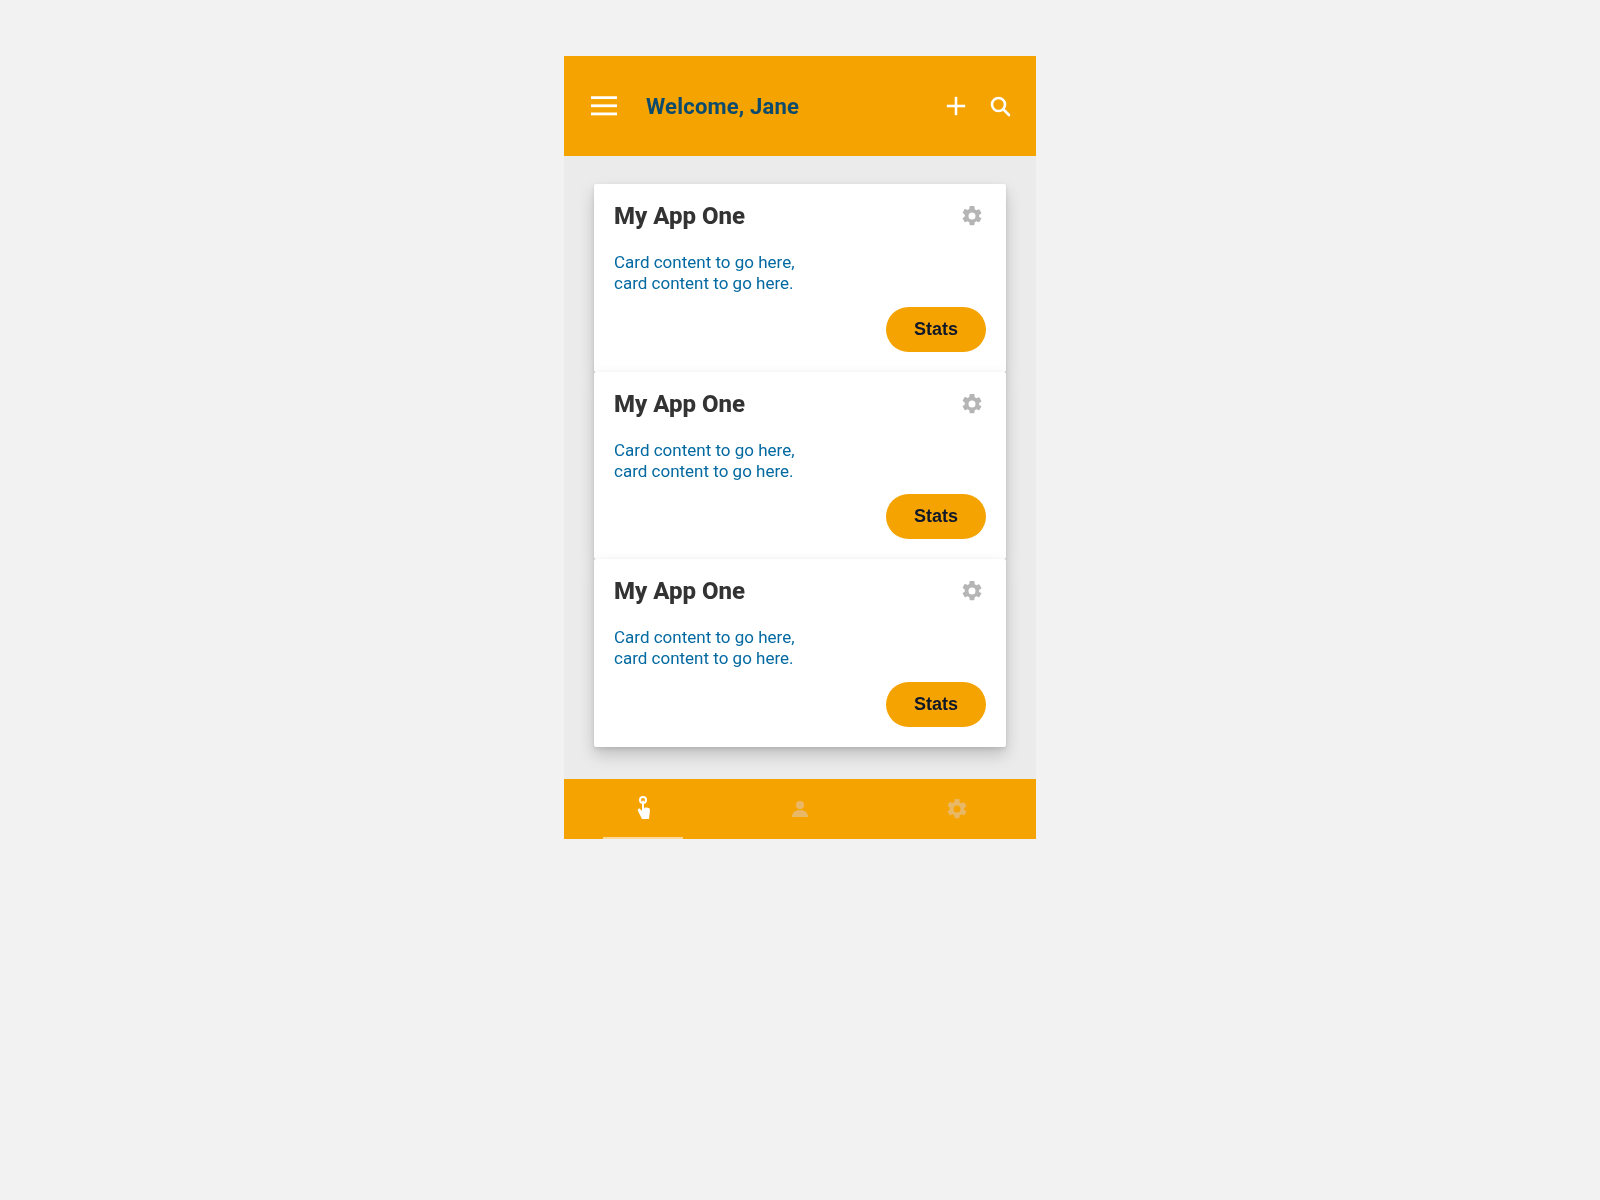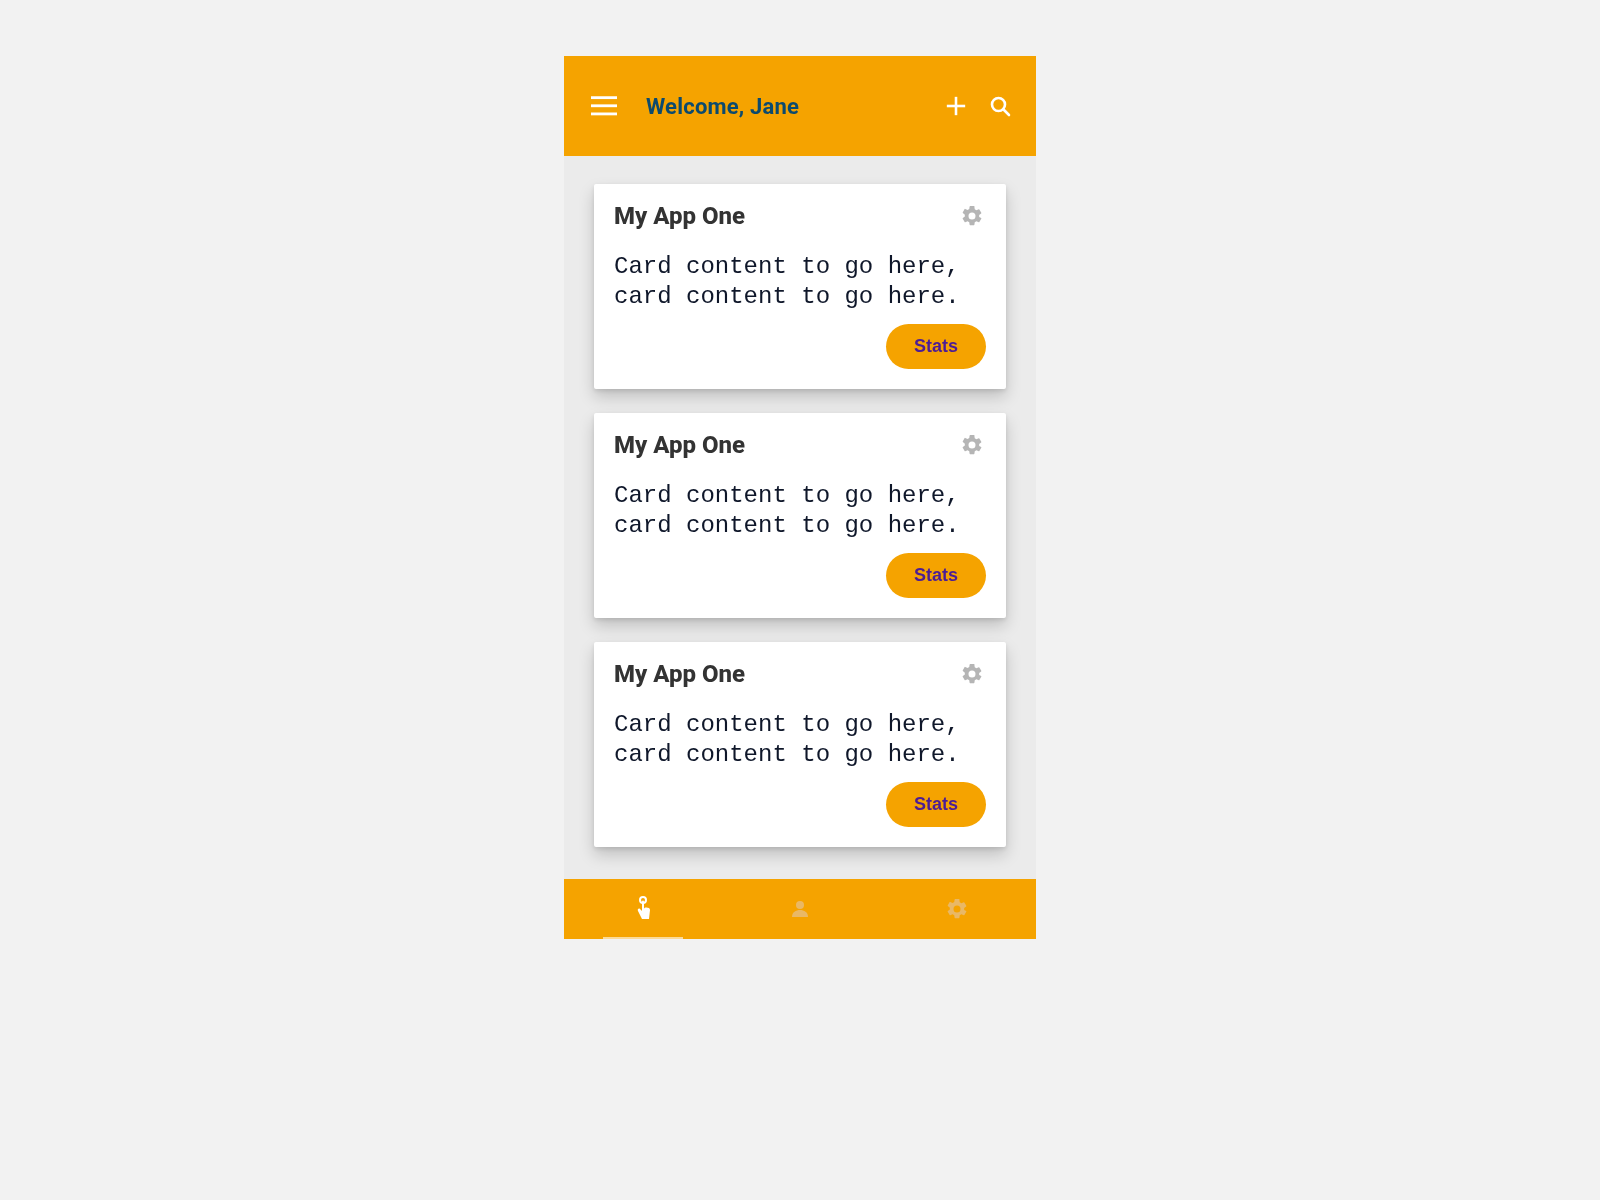--- a/index.html
+++ b/index.html
@@ -45,21 +45,20 @@
     letter-spacing: 0.2px;
     flex: 1;
   }
   .appbar .action-btn + .action-btn { margin-left: 12px; }
 
   .content {
     flex: 1;
     padding: 28px 30px 32px;
     display: flex;
     flex-direction: column;
-    gap: 24px;
   }
   .card {
     background: #ffffff;
     border-radius: 2px;
     padding: 18px 20px 20px;
     box-shadow: 0 8px 16px rgba(0,0,0,0.18), 0 2px 4px rgba(0,0,0,0.10);
     position: relative;
   }
   .card-header {
     display: flex;
@@ -75,33 +74,32 @@
     color: #b5b5b5;
     width: 28px;
     height: 28px;
     display: flex;
     align-items: center;
     justify-content: center;
     cursor: pointer;
   }
   .card-body {
     margin-top: 22px;
-    color: #0f172a;
-    font-size: 24px;
+    color: #0369a1;
+    font-size: 17px;
     line-height: 1.25;
-    font-family: Liberation Mono, monospace;
   }
   .card-footer {
     display: flex;
     justify-content: flex-end;
     margin-top: 12px;
   }
   .stats-btn {
     background: #f5a300;
-    color: #4c1d95;
+    color: #0f172a;
     font-weight: 700;
     font-size: 18px;
     border: none;
     border-radius: 999px;
     padding: 12px 28px;
     cursor: pointer;
   }
 
   .bottomnav {
     height: 60px;

